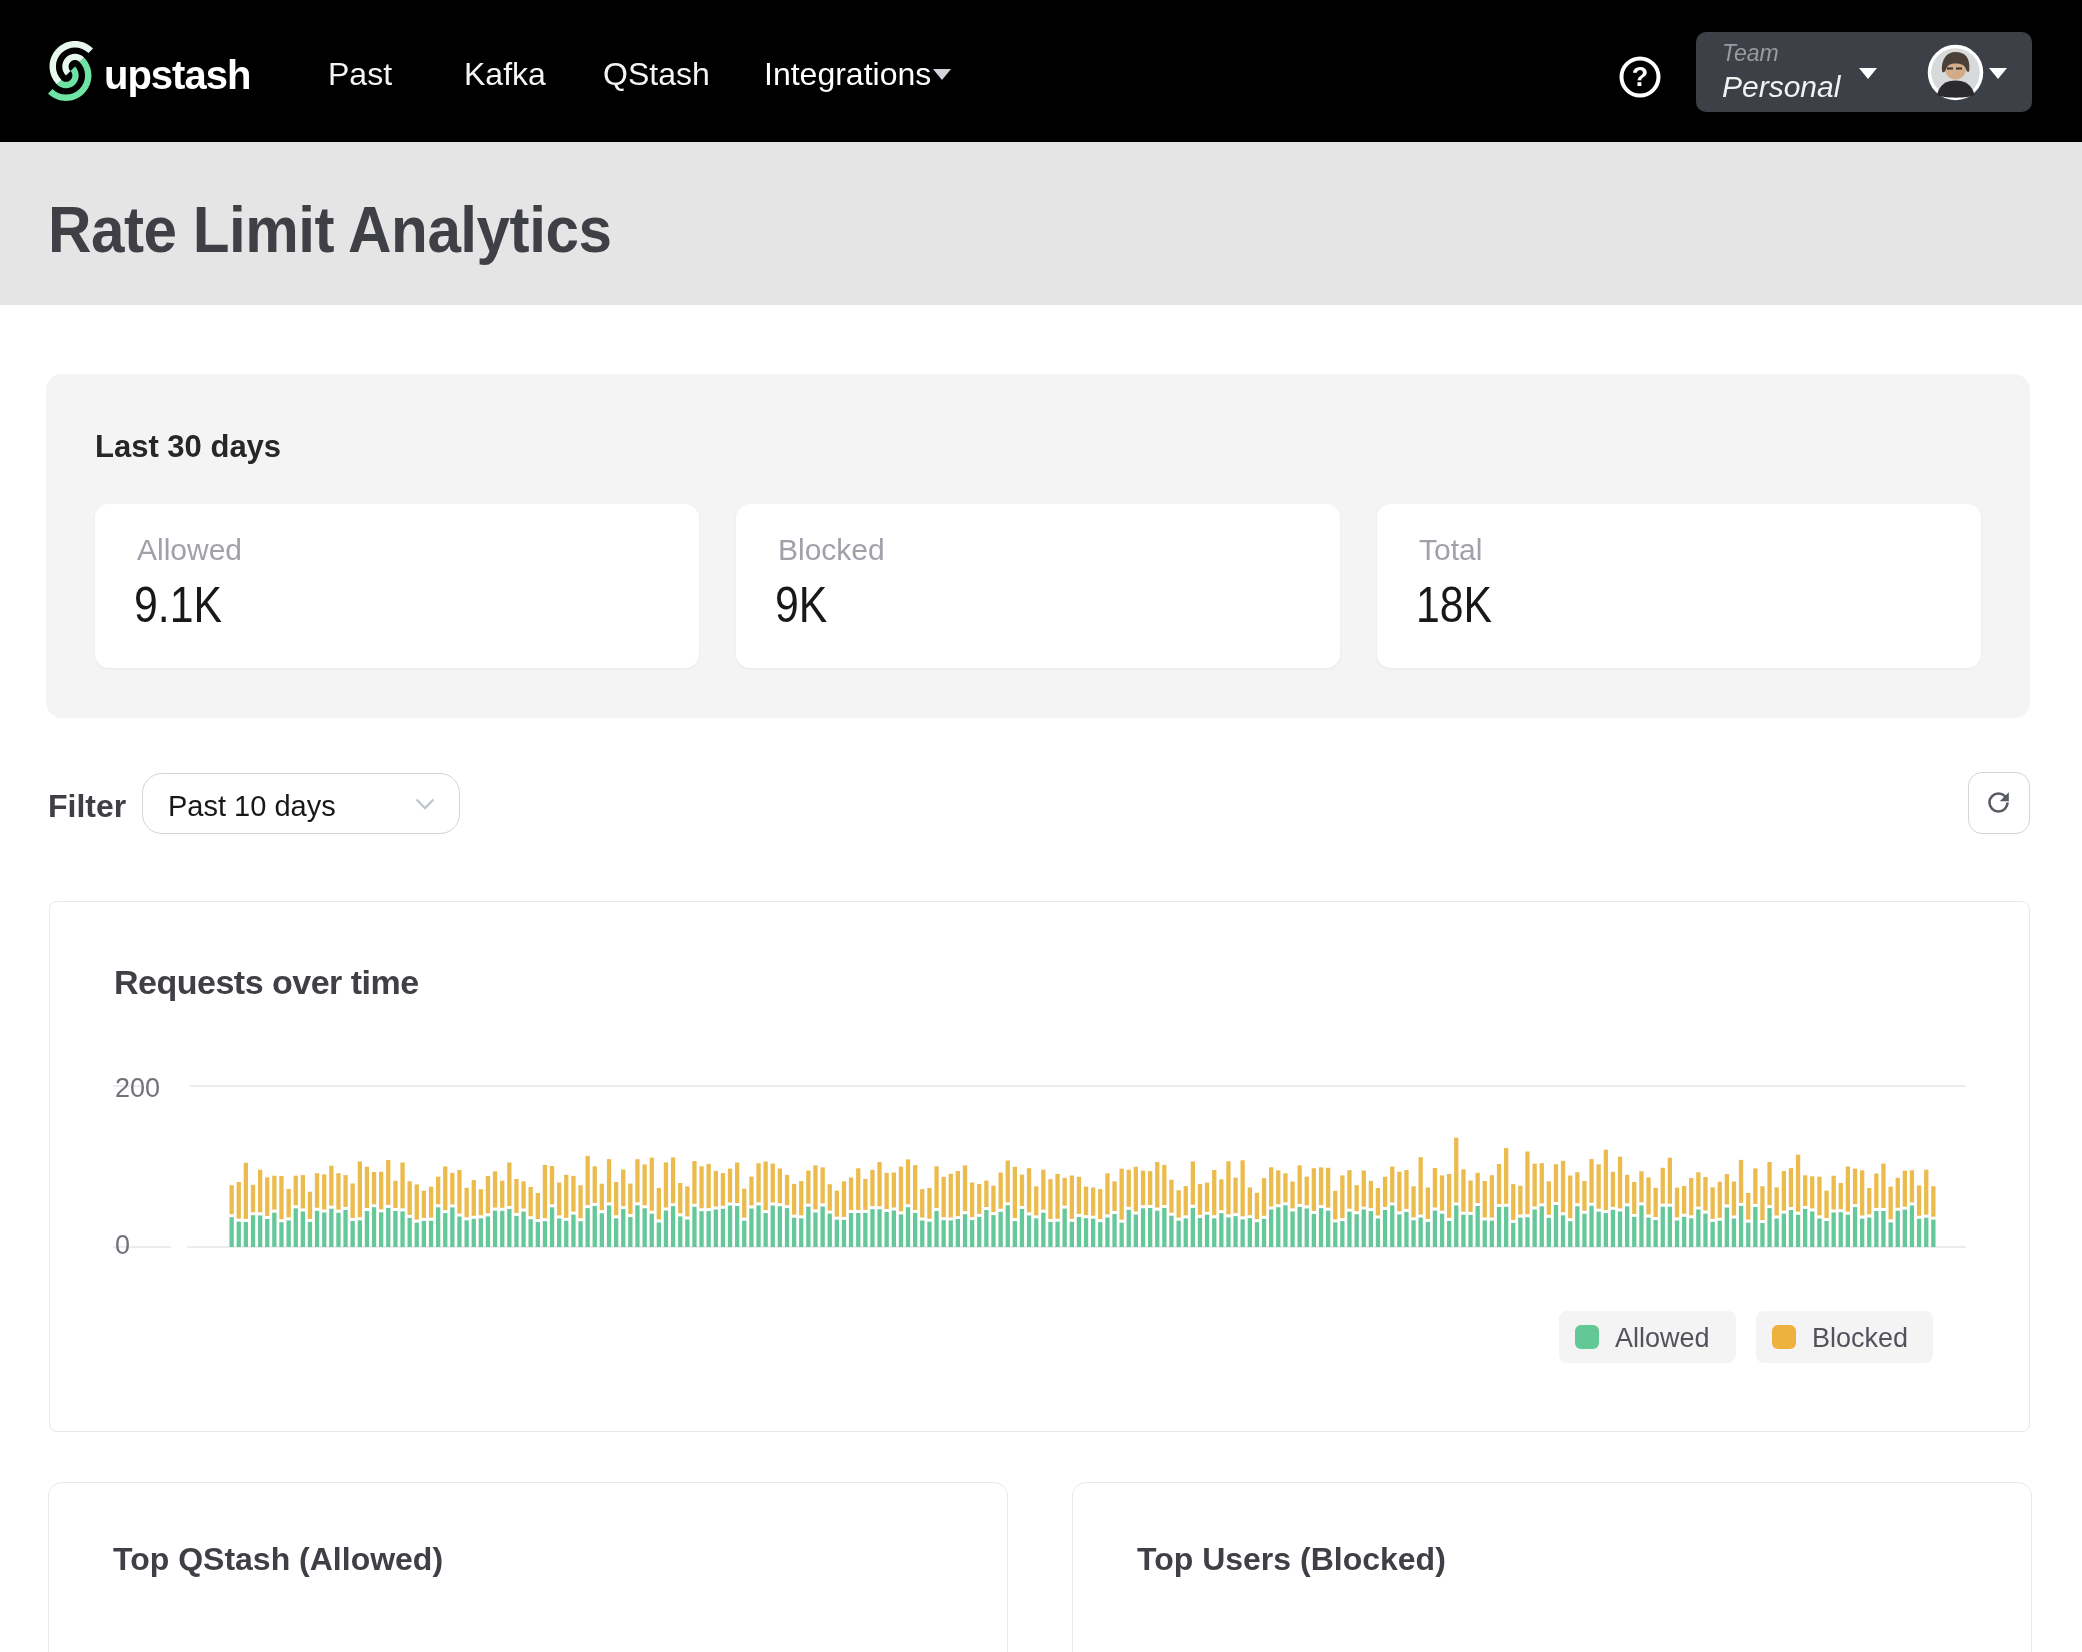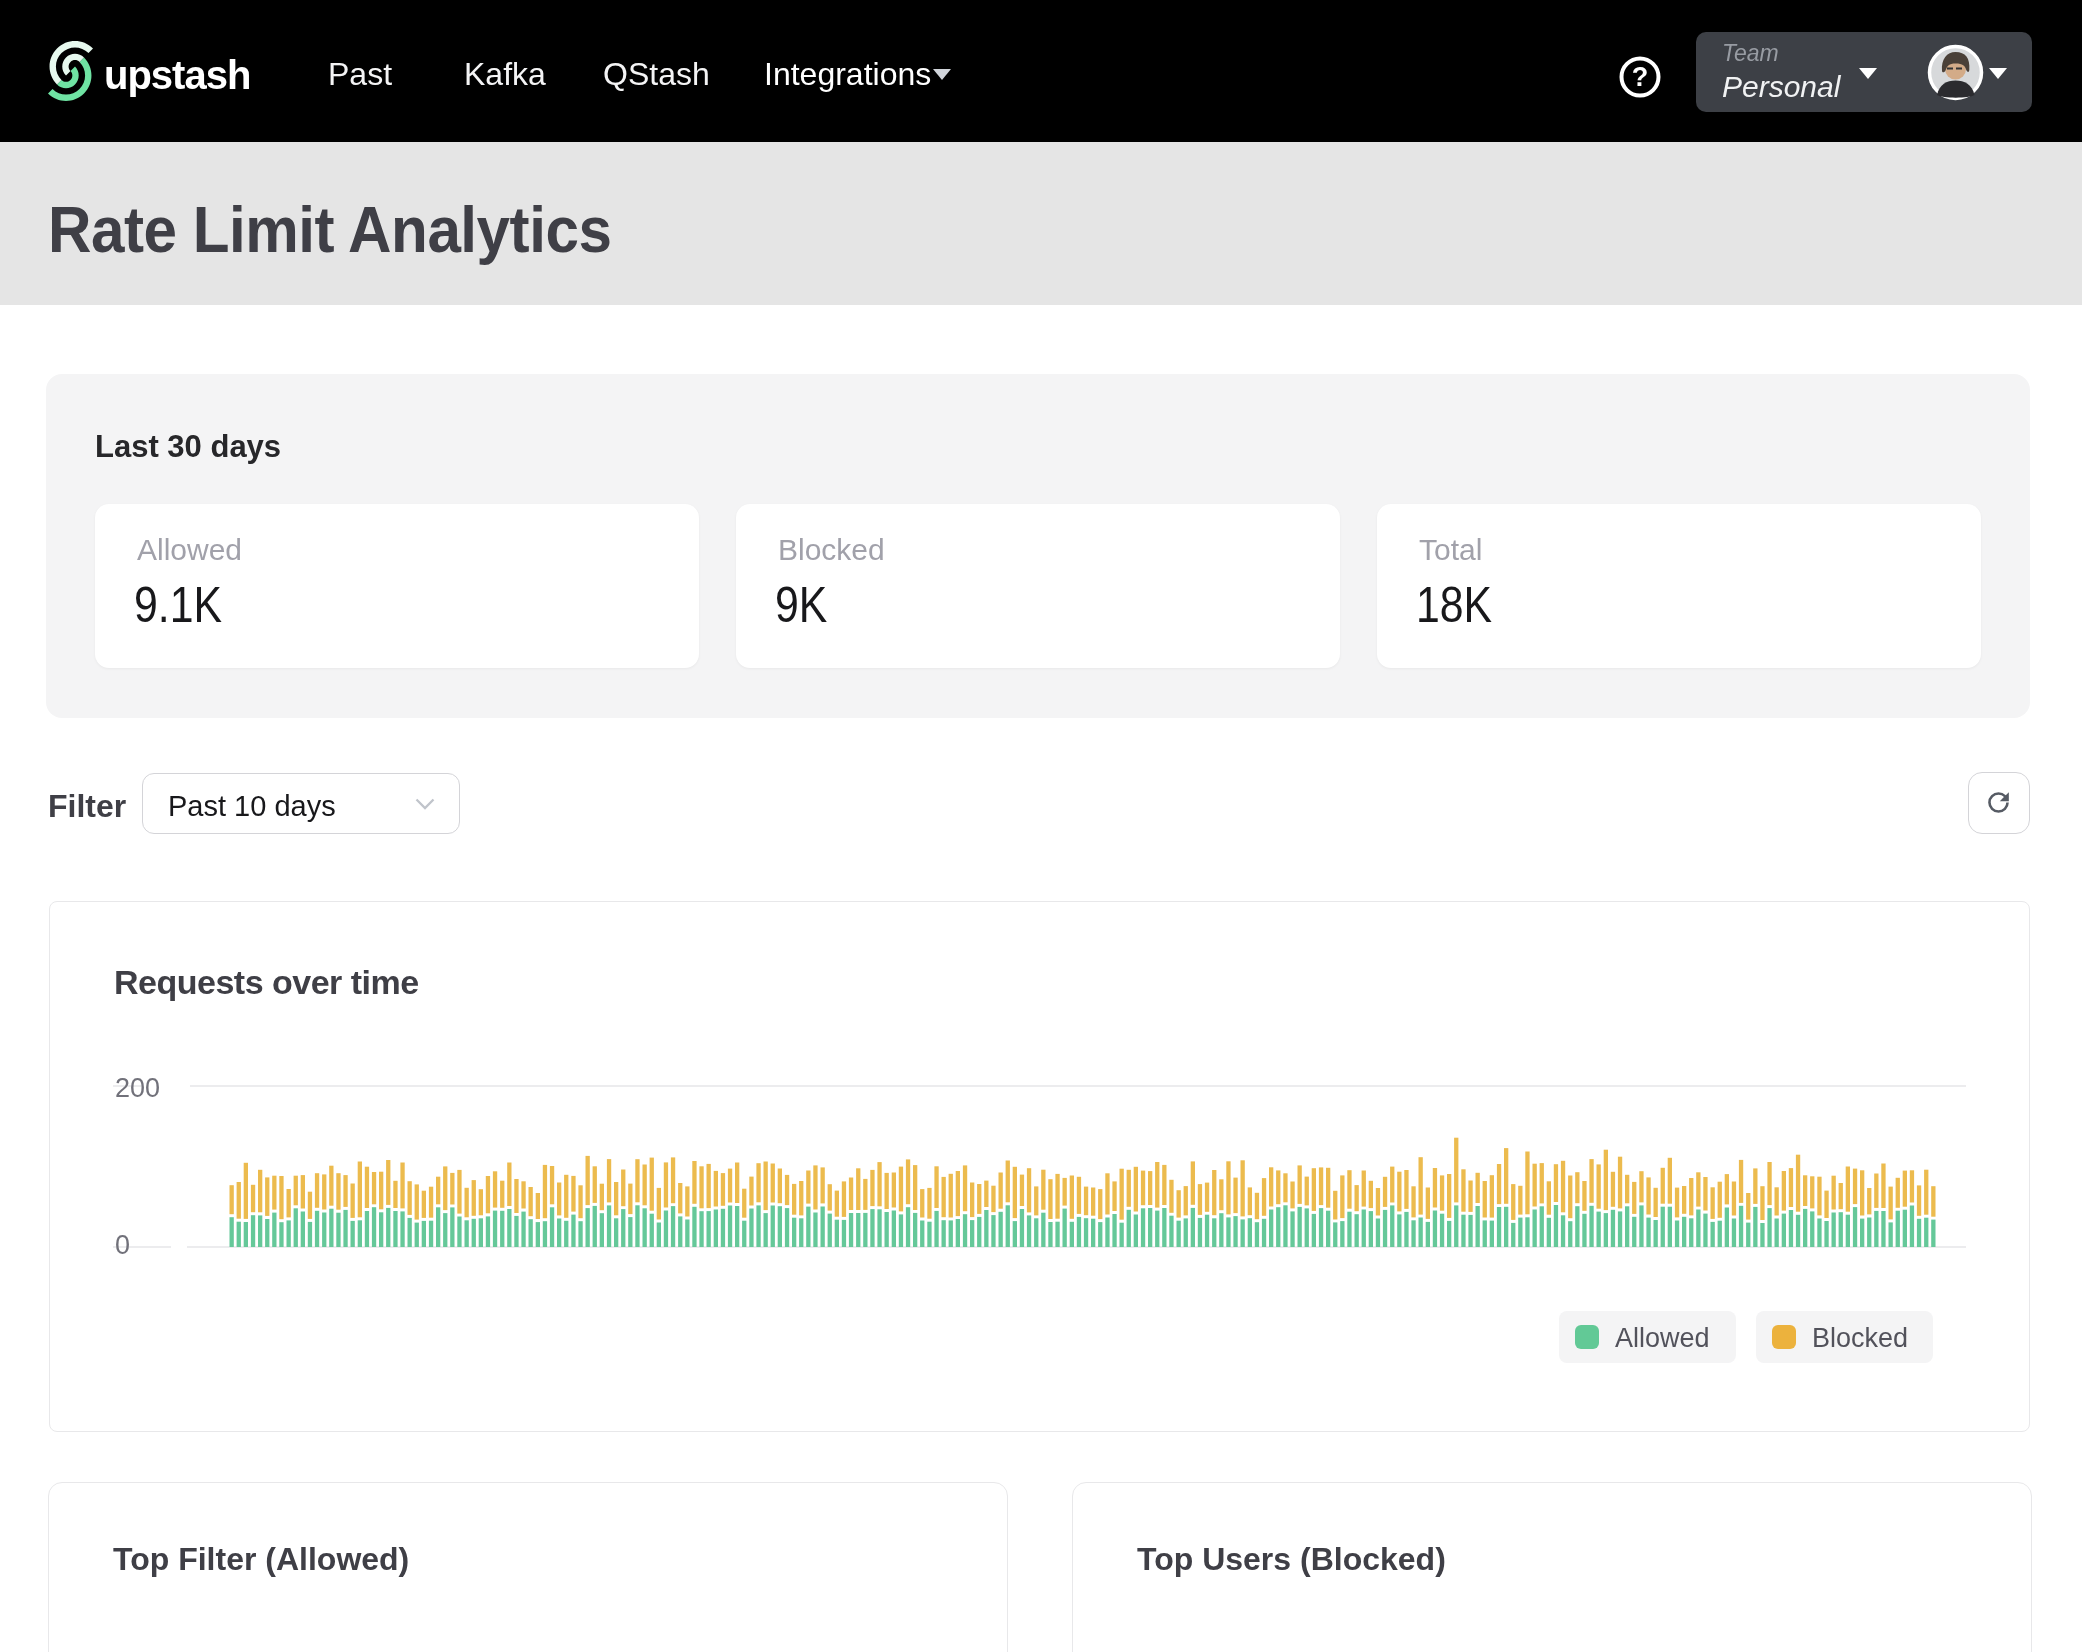--- a/index.html
+++ b/index.html
@@ -25,21 +25,21 @@
 
 
 #sumcard { position:absolute; left:46px; top:374px; width:1984px; height:344px; background:#f4f4f5; border-radius:16px; }
 #sumcard .h { position:absolute; left:49px; top:57px; line-height:1; font-size:31px; font-weight:700; color:#27272a; }
 .stat { position:absolute; top:130px; width:604px; height:164px; background:#fff; border-radius:14px; box-shadow:0 1px 3px rgba(0,0,0,0.05); }
 .stat .lab { position:absolute; left:42px; top:31px; line-height:1; font-size:30px; color:#a1a1aa; }
 .stat .num { position:absolute; left:39px; top:76px; line-height:1; font-size:50px; font-weight:500; color:#18181b; transform:scaleX(.855); transform-origin:0 0; }
 
 
 #filterlab { position:absolute; left:48px; top:788px; font-size:32px; font-weight:700; color:#3f3f46; }
-#selectbox { position:absolute; left:142px; top:773px; width:318px; height:61px; background:#fff; border:1.5px solid #d4d4d8; border-radius:12px; }
+#selectbox { position:absolute; left:142px; top:773px; width:318px; height:61px; background:#fff; border:1.5px solid #d4d4d8; border-radius:20px; }
 #selectbox .txt { position:absolute; left:25px; top:16px; font-size:29px; color:#18181b; }
 #refreshbtn { position:absolute; left:1968px; top:772px; width:62px; height:62px; background:#fff; border:1.5px solid #d4d4d8; border-radius:14px; }
 
 
 #chartcard { position:absolute; left:49px; top:901px; width:1981px; height:531px; background:#fff; border:1.5px solid #e8e8ea; border-radius:8px; }
 #chartcard .h { position:absolute; left:64px; top:62px; font-size:34px; font-weight:700; color:#3f3f46; letter-spacing:-0.5px; line-height:1.1; }
 .gline { position:absolute; height:2px; background:#ececee; left:64px; width:1852px; }
 .ylab { position:absolute; width:80px; text-align:left; font-size:27px; color:#71717a; padding:0 5px; line-height:31px; }
 .pill { position:absolute; top:409px; width:177px; height:52px; background:#f4f4f5; border-radius:8px; }
 .pill .sq { position:absolute; left:16px; top:14px; width:24px; height:24px; border-radius:6px; }
@@ -613,17 +613,17 @@
       <div class="sq" style="background:#62c996;"></div>
       <div class="lt">Allowed</div>
     </div>
   <div class="pill" style="left:1706px;">
       <div class="sq" style="background:#ecb23d;"></div>
       <div class="lt">Blocked</div>
     </div>
 </div>
 
 <div class="bcard" style="left:48px;">
-    <div class="h">Top Filter (Allowed)</div>
+    <div class="h">Top QStash (Allowed)</div>
   </div>
 <div class="bcard" style="left:1072px;">
     <div class="h">Top Users (Blocked)</div>
   </div>
 
 </body></html>

